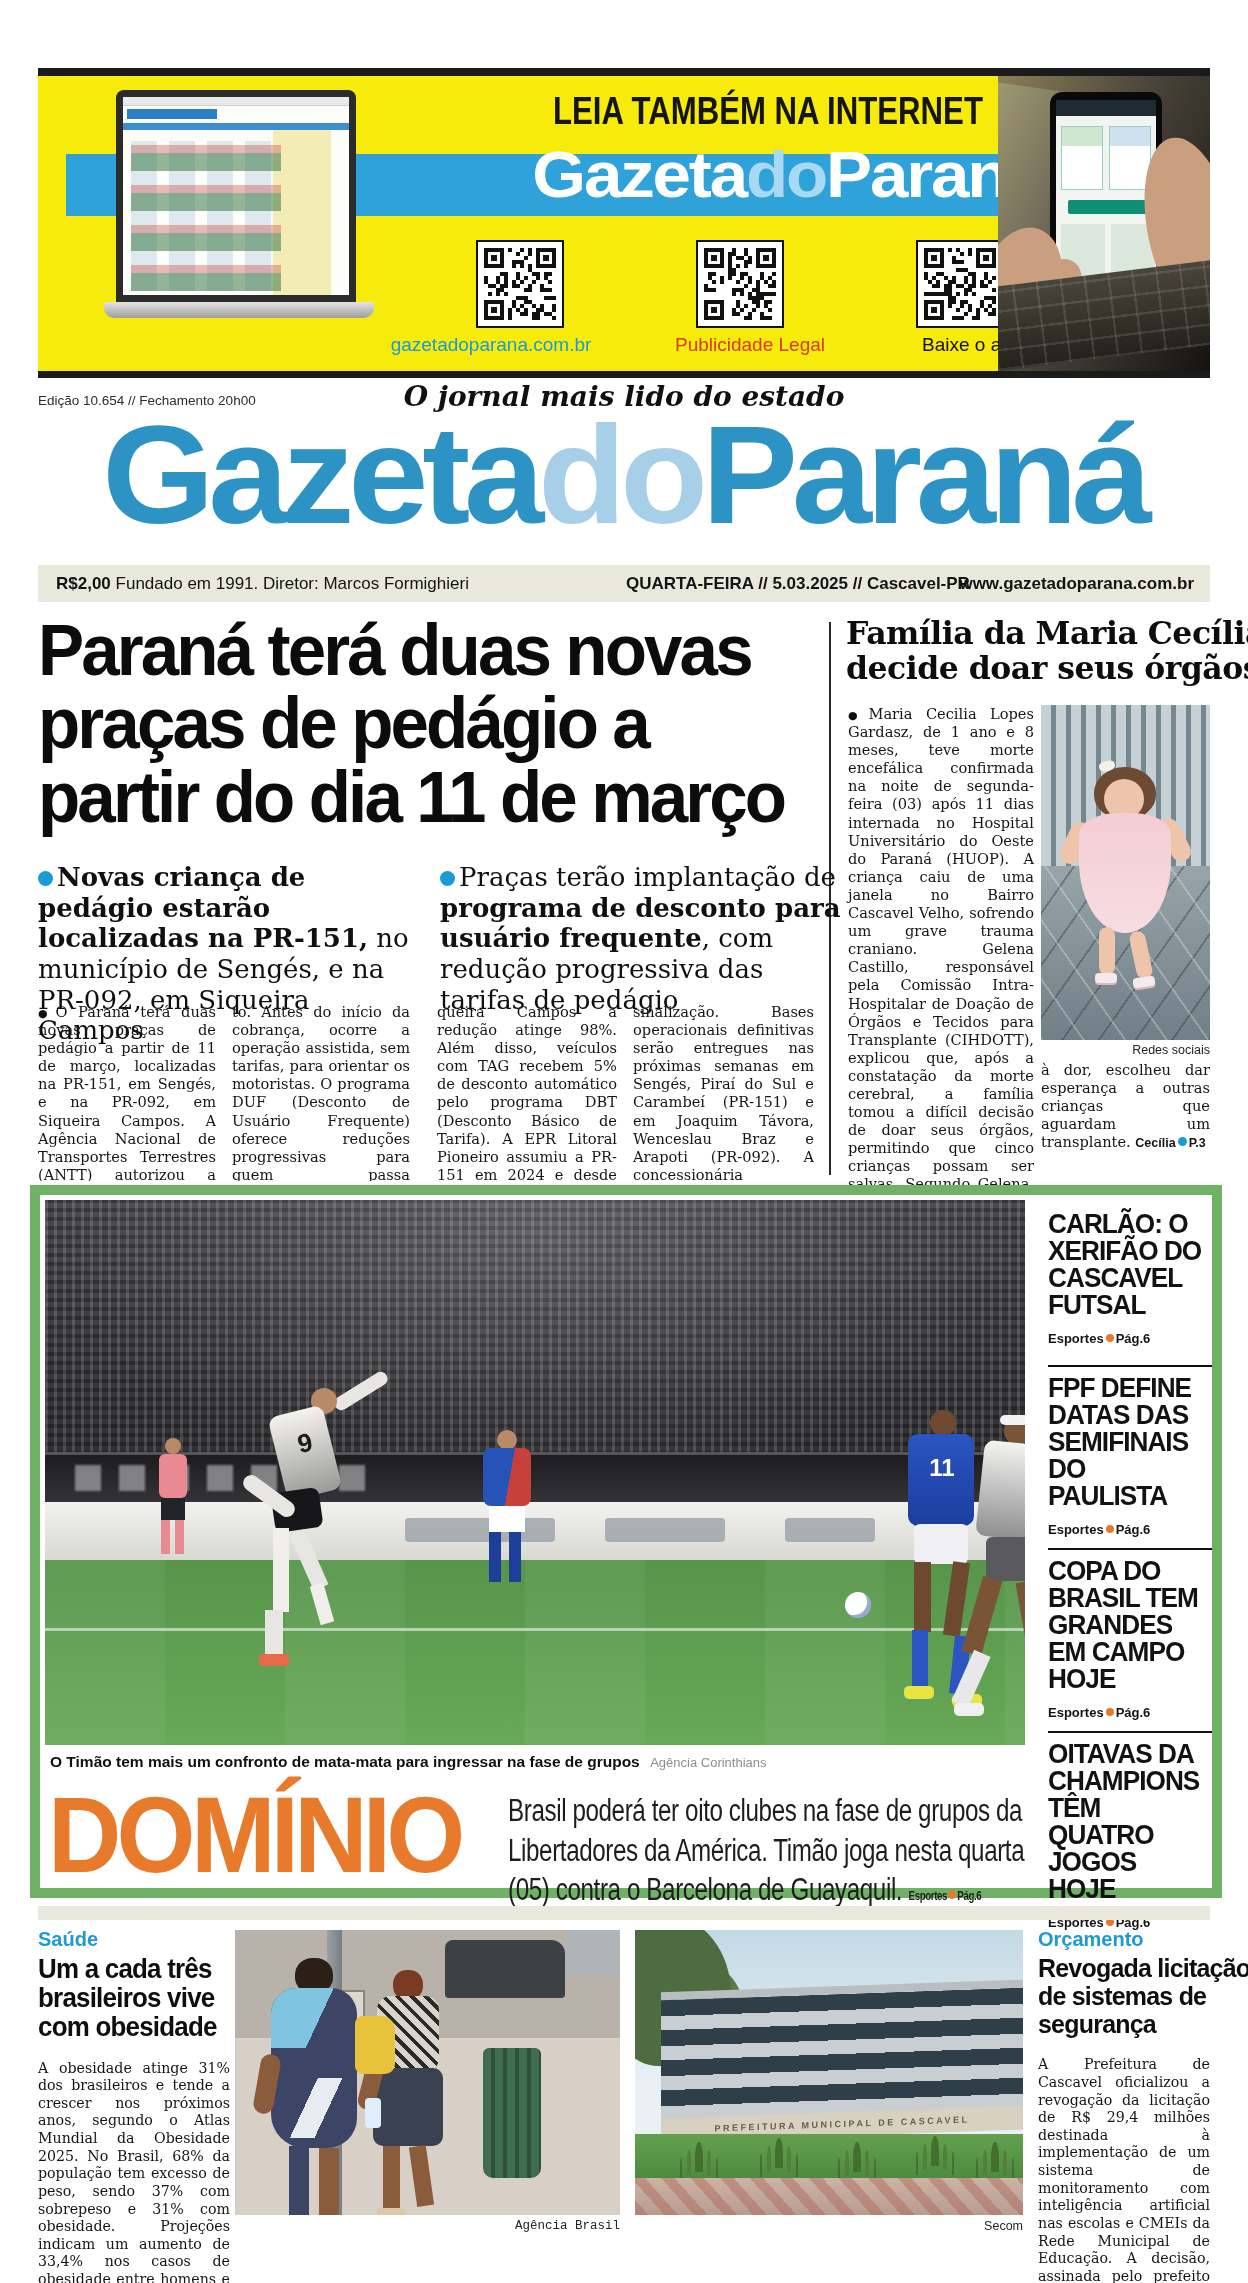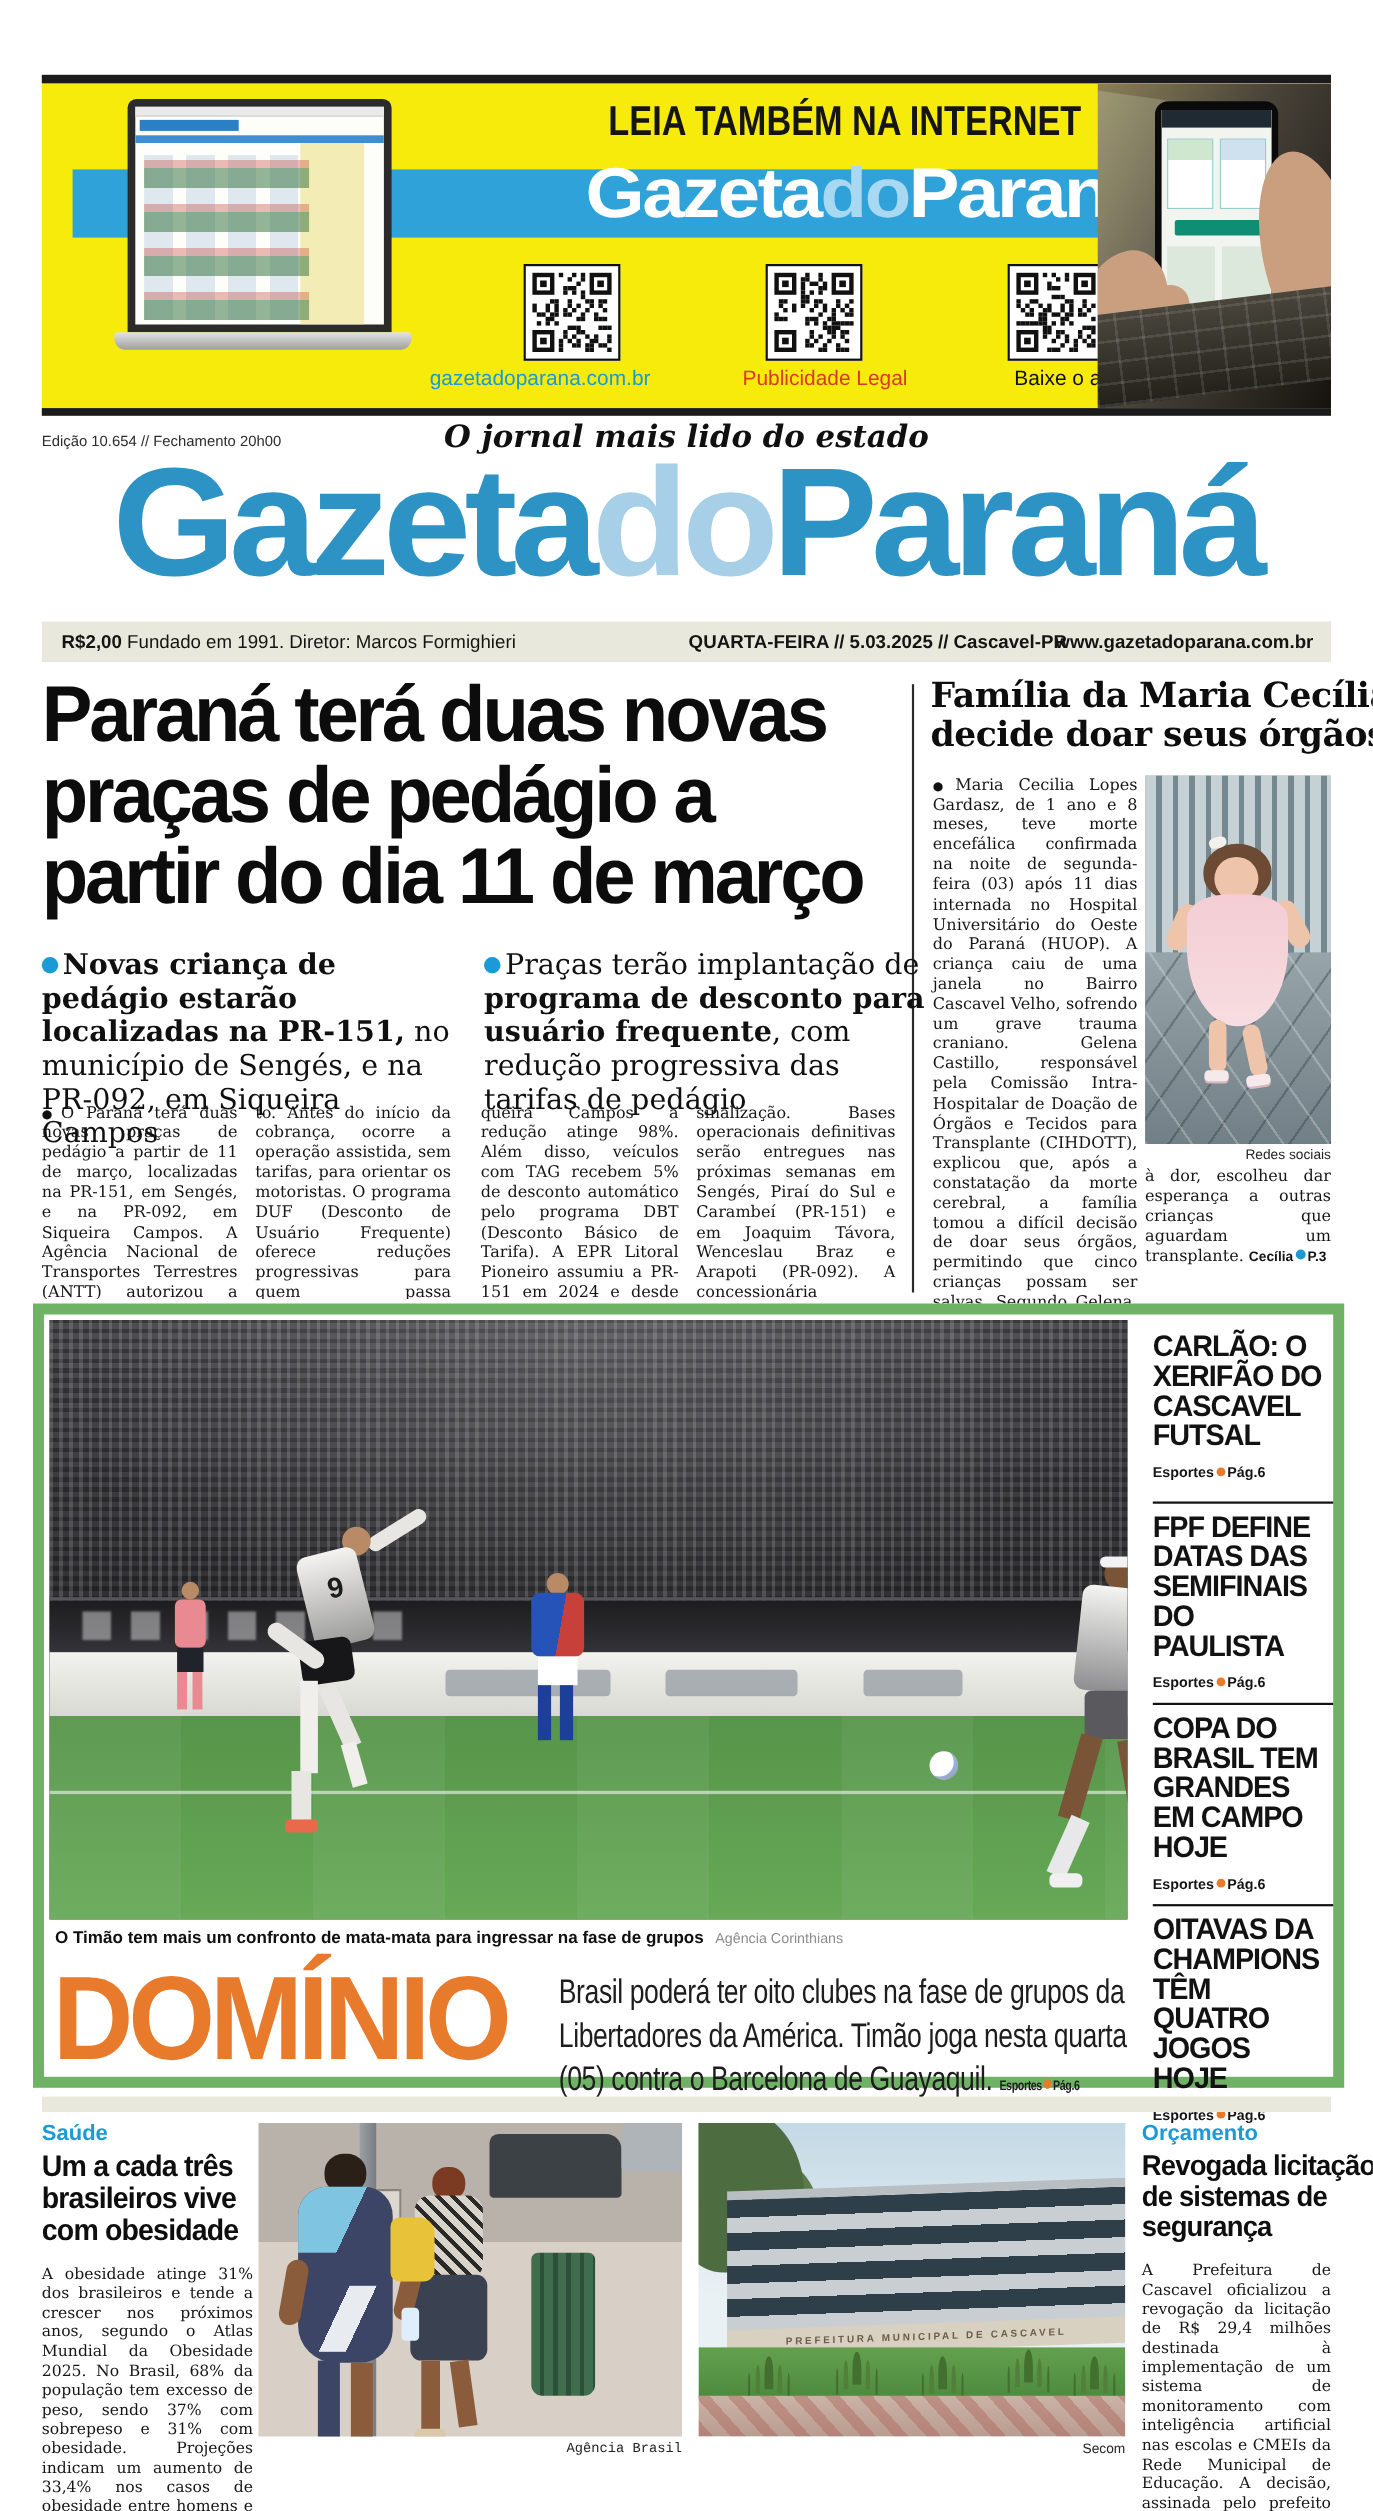--- a/index.html
+++ b/index.html
@@ -363,20 +363,32 @@
 
     <div class="pl" style="left:430px; top:230px; width:70px; height:170px;">
       <div class="head" style="left:22px; top:0; width:20px; height:20px;"></div>
       <div style="left:8px; top:18px; width:48px; height:58px; background:linear-gradient(100deg,#2553b8 55%,#c8403a 55%); border-radius:8px;"></div>
       <div style="left:14px; top:76px; width:36px; height:26px; background:#ffffff;"></div>
       <div style="left:14px; top:102px; width:12px; height:50px; background:#1d3f9a;"></div>
       <div style="left:34px; top:102px; width:12px; height:50px; background:#1d3f9a;"></div>
     </div>
 
 
+    <div class="pl" style="left:845px; top:210px; width:120px; height:330px;">
+      <div class="head" style="left:40px; top:0; width:26px; height:26px; background:#6d4a2f;"></div>
+      <div style="left:18px; top:24px; width:66px; height:92px; background:linear-gradient(#2a55c0,#1b3da0); border-radius:10px;"></div>
+      <div class="num" style="left:32px; top:44px; width:40px; font-size:24px; color:#fff;">11</div>
+      <div style="left:24px; top:114px; width:54px; height:40px; background:#f0f0f4; border-radius:6px;"></div>
+      <div style="left:24px; top:152px; width:17px; height:70px; background:#6d4a2f;"></div>
+      <div style="left:58px; top:152px; width:17px; height:74px; background:#6d4a2f; transform:rotate(8deg);"></div>
+      <div style="left:22px; top:220px; width:16px; height:58px; background:#2a55c0;"></div>
+      <div style="left:62px; top:226px; width:16px; height:58px; background:#2a55c0; transform:rotate(6deg);"></div>
+      <div style="left:14px; top:276px; width:30px; height:13px; background:#e8e540; border-radius:5px;"></div>
+      <div style="left:62px; top:284px; width:30px; height:13px; background:#e8e540; border-radius:5px;"></div>
+    </div>
 
     <div class="pl" style="left:1030px; top:0; width:0; height:0;"></div>
     <div class="pl" style="left:925px; top:215px; width:130px; height:330px;">
       <div class="head" style="left:34px; top:2px; width:28px; height:28px; background:#7a5437;"></div>
       <div style="left:30px; top:0px; width:36px; height:10px; background:#f2f2f2; border-radius:5px;"></div>
       <div style="left:10px; top:28px; width:70px; height:96px; background:linear-gradient(#f4f4f2,#8e8e90); border-radius:10px; transform:rotate(6deg);"></div>
       <div style="left:16px; top:122px; width:58px; height:44px; background:#5a5a5e; border-radius:6px;"></div>
       <div style="left:2px; top:162px; width:20px; height:78px; background:#7a5437; transform:rotate(16deg);"></div>
       <div style="left:52px; top:166px; width:20px; height:76px; background:#7a5437; transform:rotate(-10deg);"></div>
       <div style="left:-8px; top:236px; width:18px; height:56px; background:#e8e8ea; transform:rotate(24deg);"></div>

